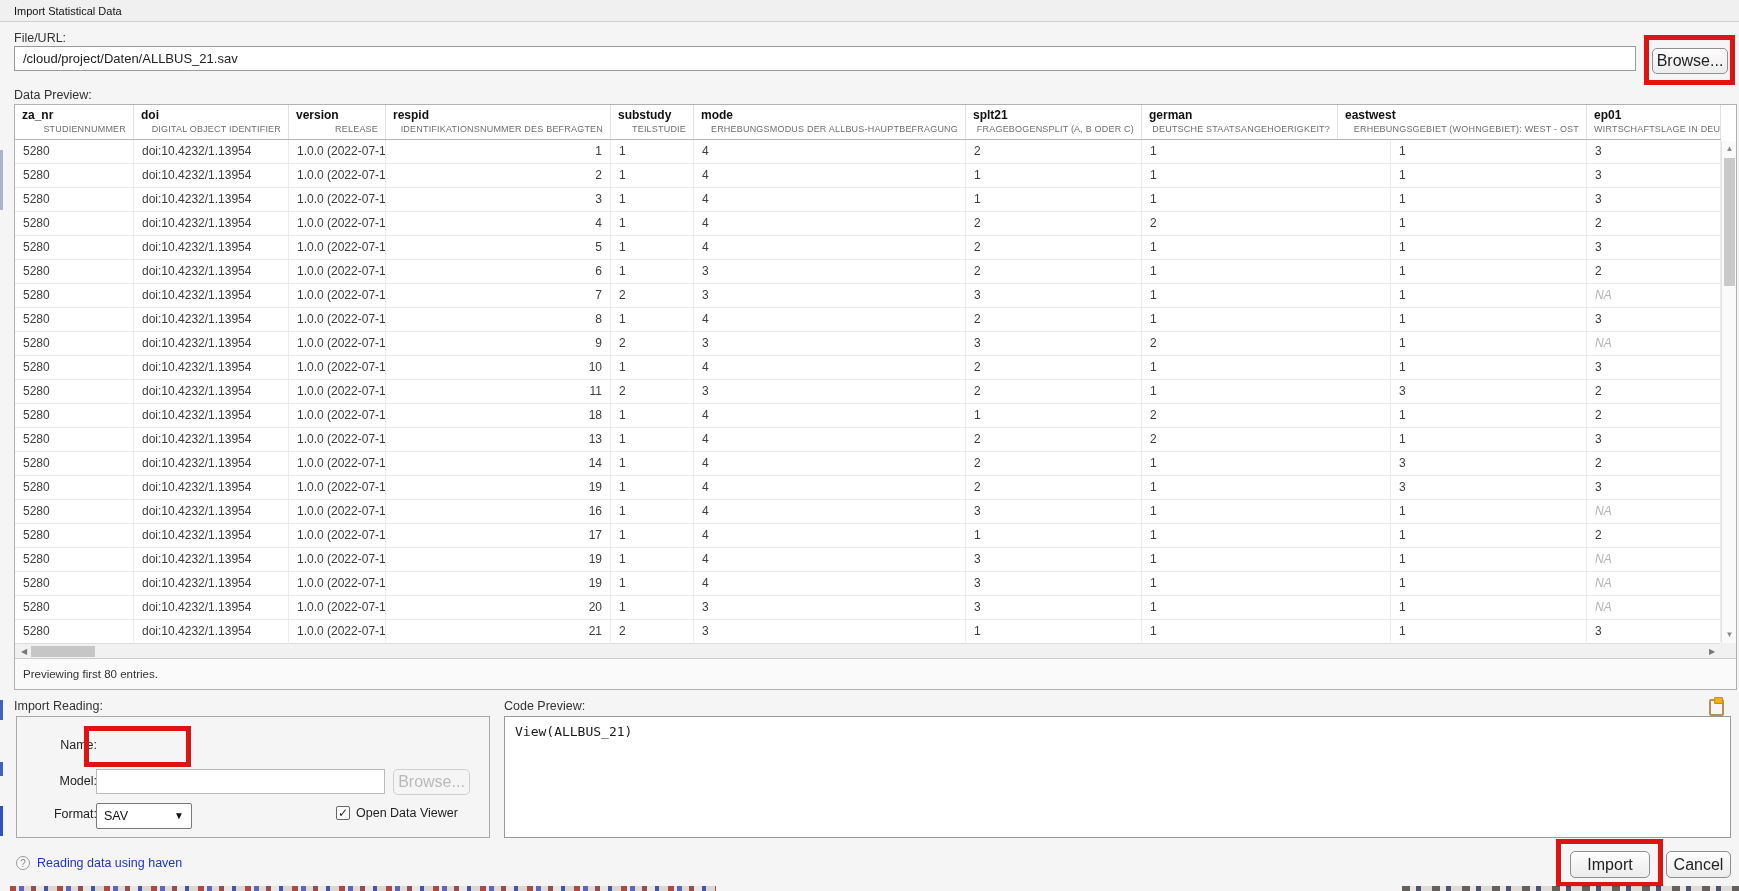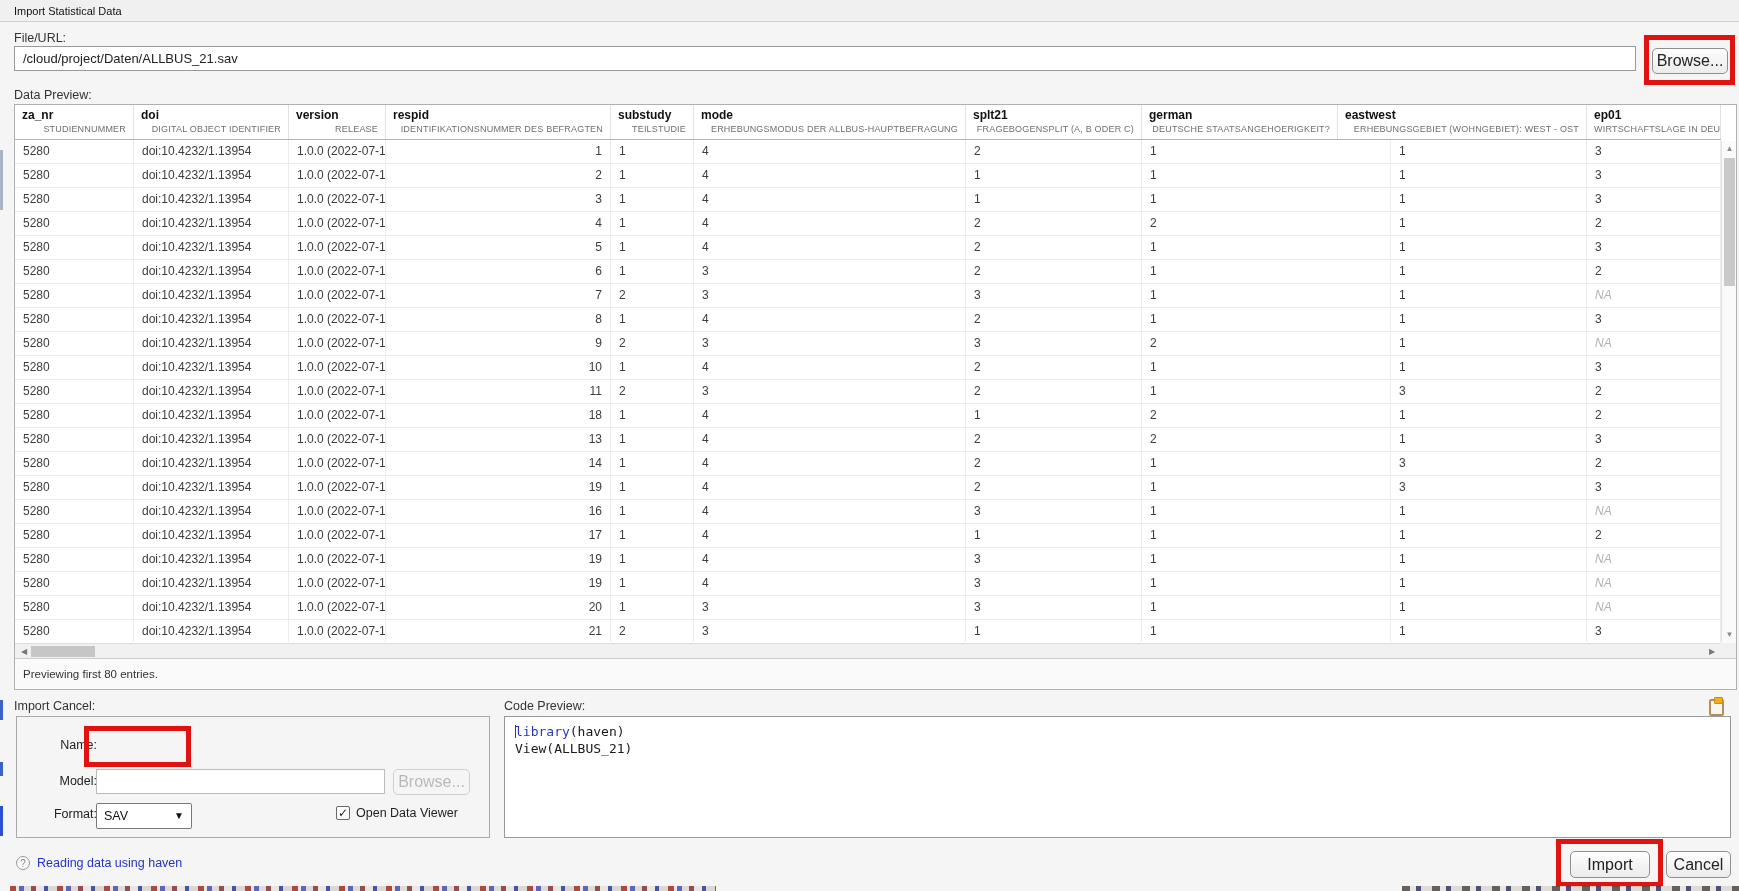--- a/index.html
+++ b/index.html
@@ -447,42 +447,41 @@
   </div>
   <div class="hscroll">
     <div class="arr left">◀</div>
     <div class="thumb"></div>
     <div class="arr right">▶</div>
   </div>
   <div class="corner"></div>
   <div class="preview-footer">Previewing first 80 entries.</div>
 </div>
 
-<div class="section-label lbl-options">Import Cancel:</div>
+<div class="section-label lbl-options">Import Reading:</div>
 <div class="options-box">
   <div class="opt-label opt-name-label">Name:</div>
   <div class="opt-label opt-model-label">Model:</div>
   <input class="opt-input opt-model-input" value="" style="">
   <div class="btn opt-browse">Browse...</div>
   <div class="opt-label opt-format-label">Format:</div>
   <div class="opt-select">
     <span>SAV</span>
     <span class="chev">▼</span>
   </div>
   <div class="checkbox-row">
     <div class="checkbox" id="odv-check">✓</div>
     <div class="checkbox-label">Open Data Viewer</div>
   </div>
 </div>
 <div class="annotation ann-name"></div>
 
 <div class="section-label lbl-code">Code Preview:</div>
 <div class="clipboard"></div>
 <div class="code-box" id="code-box">
-    <div class="code-line"><span class="caret"></span><span class="tok-kw">library</span><span class="tok-plain">(haven)</span></div>
     <div class="code-line"><span class="tok-plain">View(ALLBUS_21)</span></div>
   </div>
 
 <div class="help-row">
   <div class="help-icon">?</div>
   <a class="help-link" href="#">Reading data using haven</a>
 </div>
 
 <div class="btn btn-import">Import</div>
 <div class="btn btn-cancel">Cancel</div>

